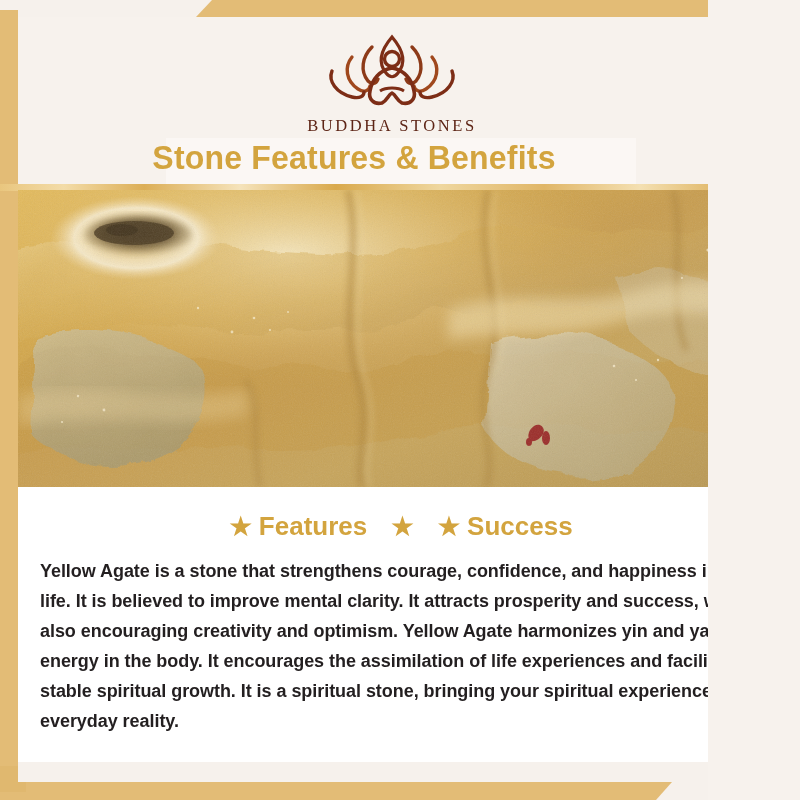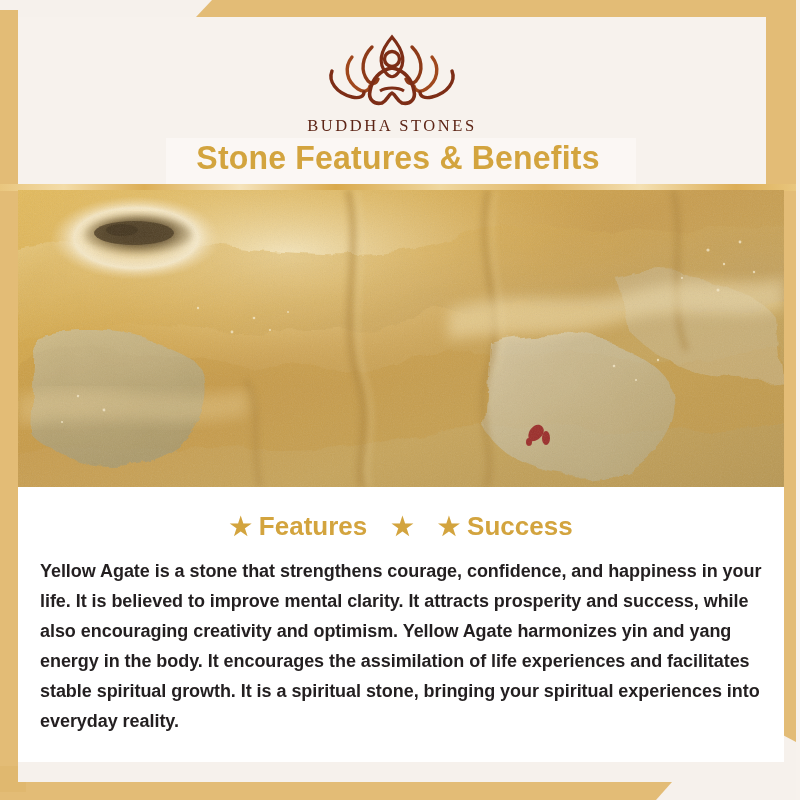--- a/index.html
+++ b/index.html
@@ -1,21 +1,21 @@
 <!DOCTYPE html>
 <html><head>
 <meta charset="utf-8">
 <style>
   html,body{margin:0;padding:0;}
   body{
     width:800px;height:800px;overflow:hidden;
     background:#f7f2ed;
     font-family:"Liberation Sans", sans-serif;
   }
-  .poster{position:relative;width:796px;height:800px;background:#f6f1ec;overflow:hidden;}
+  .poster{position:relative;width:708px;height:800px;background:#f6f1ec;overflow:hidden;}
 
   
   .frame-top{position:absolute;left:0;top:0;width:800px;height:17px;background:#e3bc76;
              clip-path:polygon(212px 0,800px 0,800px 17px,196px 17px);}
   .frame-right{position:absolute;right:0;top:0;width:34px;height:742px;background:#e3bc76;
                clip-path:polygon(0 0,34px 0,34px 742px,0 724px);}
   .frame-left{position:absolute;left:0;top:10px;width:18px;height:775px;background:#e3bc76;}
   .frame-bottom{position:absolute;left:0;bottom:0;width:800px;height:18px;background:#e3bc76;
                 clip-path:polygon(0 0,672px 0,656px 18px,0 18px);}
   .frame-corner-bl{position:absolute;left:0;bottom:8px;width:26px;height:26px;background:#e0b86f;}

